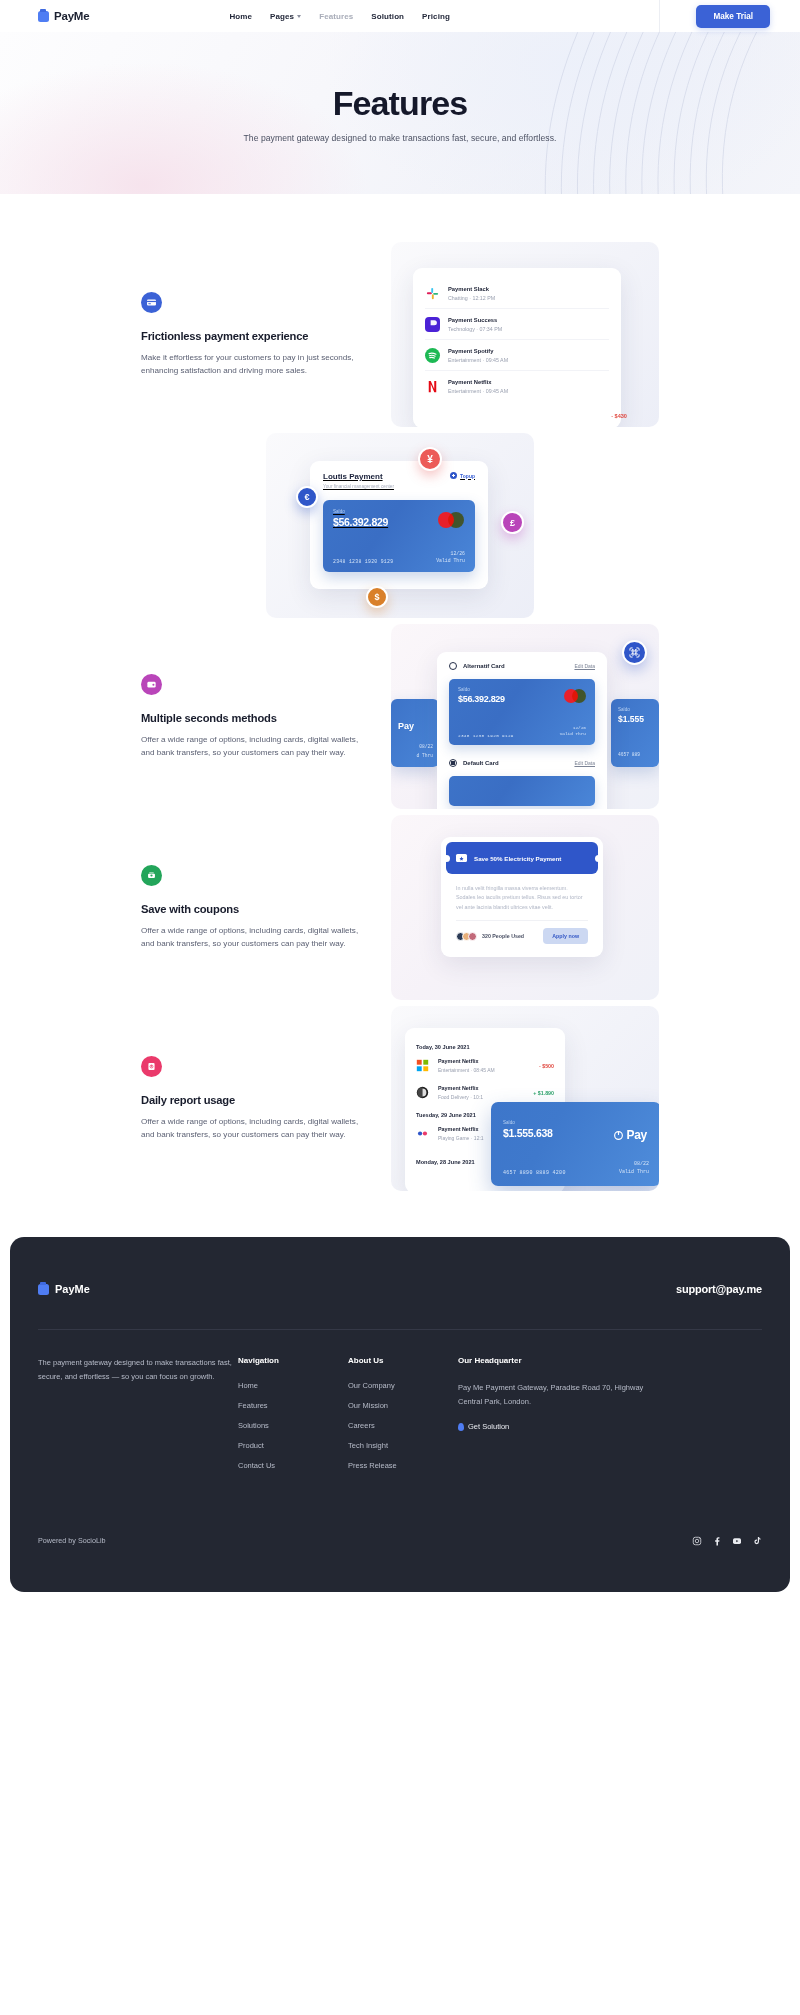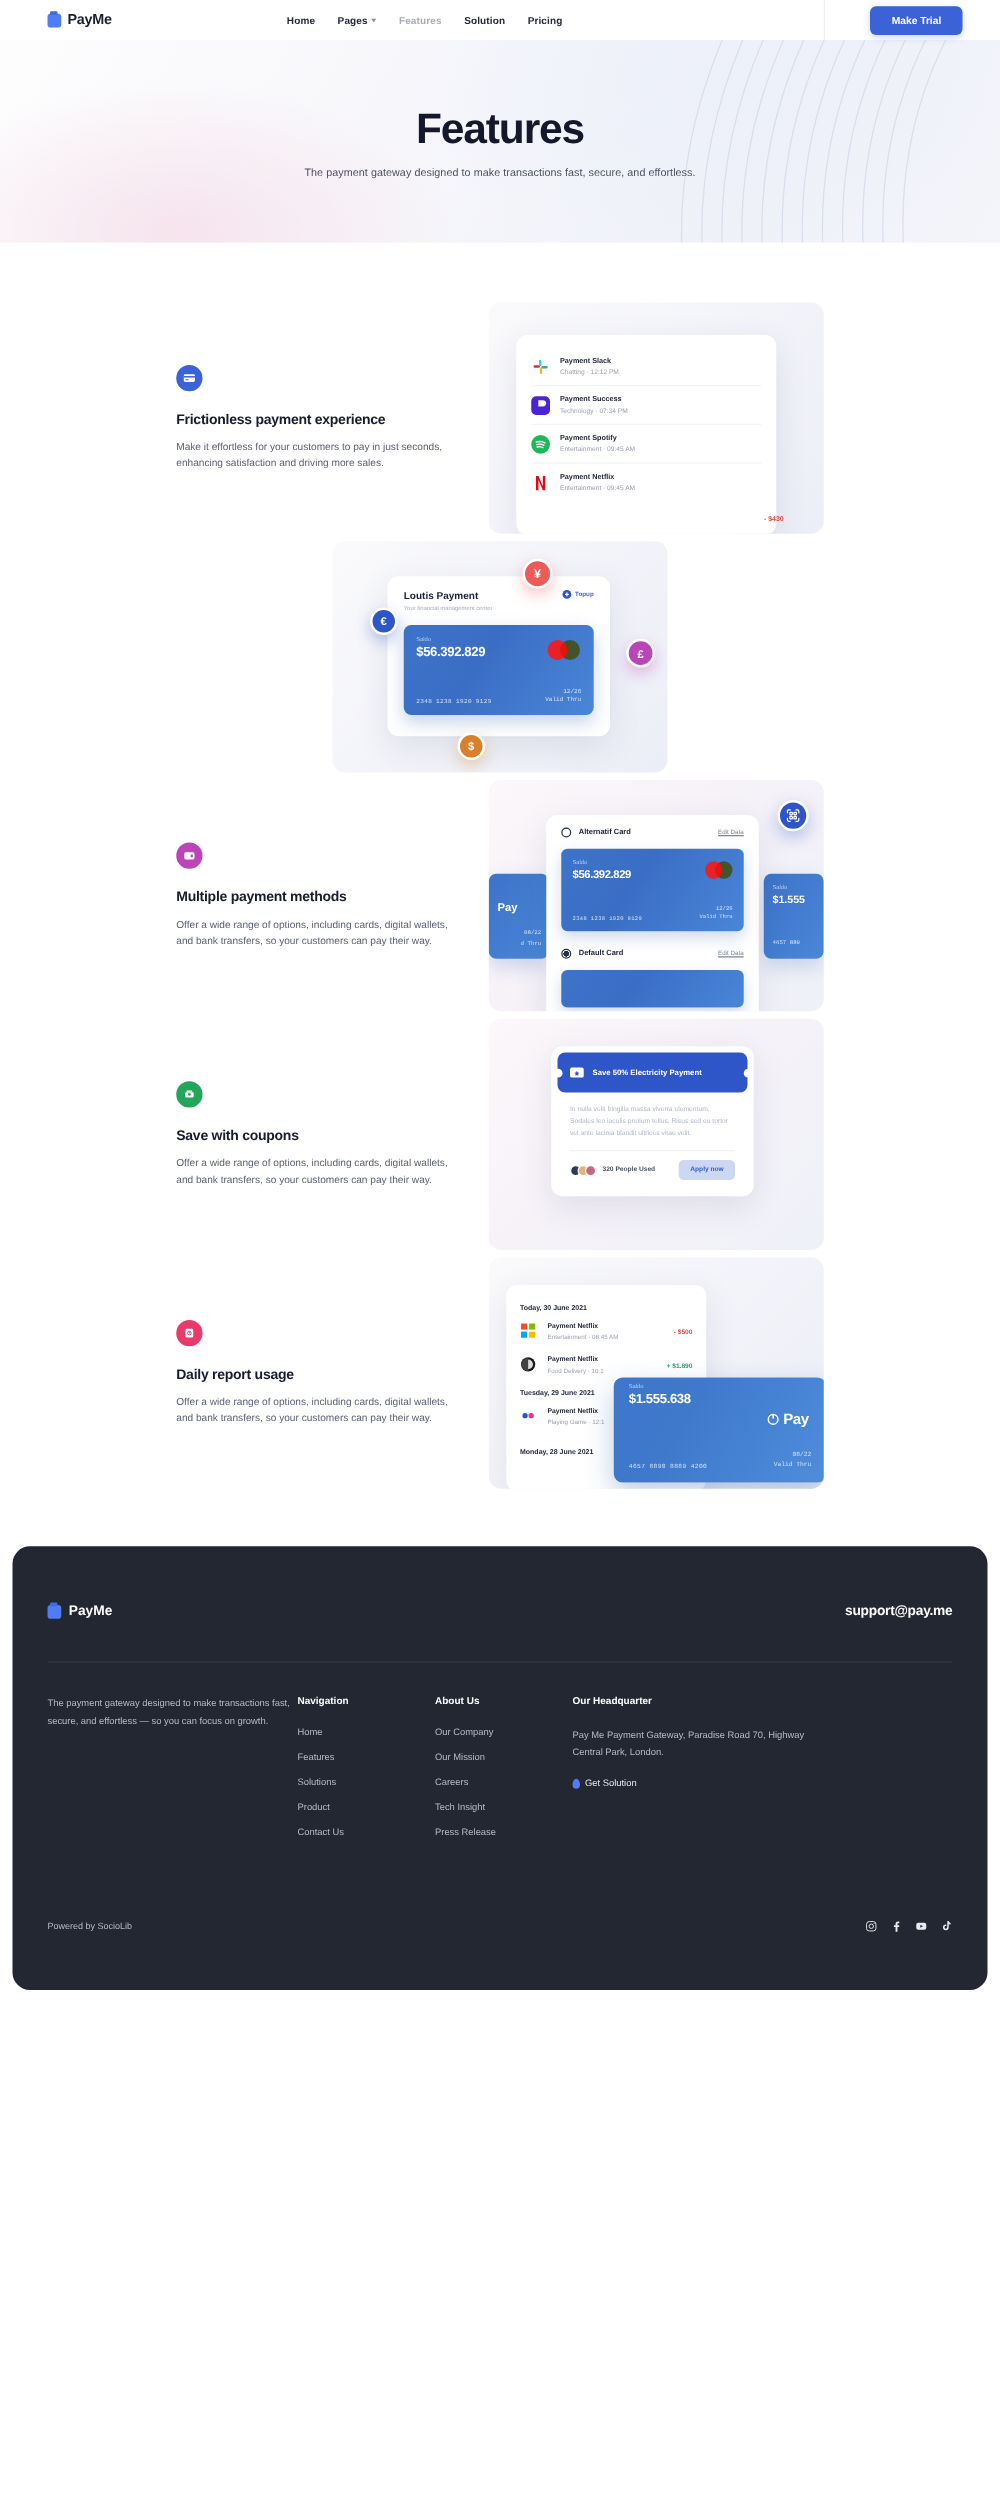--- a/index.html
+++ b/index.html
@@ -131,21 +131,21 @@
   }
   .avatar:after {
     content:""; position:absolute; right:-1px; bottom:0px; width:7px;height:7px;
     border-radius:50%; background:#2bc4a8; border:1.2px solid #3059c4;
   }
   .bp-sub { font-size: 4.1px; color: #9ab3ec; margin-top: 9px; }
   .bp-amt { font-size: 10px; font-weight: 700; color: #fff; margin-top: 2px; letter-spacing: -.3px; }
   .neg-amt { position: absolute; right: 32px; bottom: 8px; font-size: 5.6px; font-weight: 700; color: #e0483f; }
 
   
-  .v2-card { left: 44px; top: 28px; width: 178px; height: 128px; padding: 11px 13px; }
+  .v2-card { left: 44px; top: 28px; width: 178px; height: 128px; padding: 11px 13px; text-decoration: underline; }
   .v2-head { display:flex; align-items:flex-start; justify-content:space-between; }
   .v2-title { font-size: 8px; font-weight: 700; color: #19203a; }
   .v2-sub { font-size: 4.7px; color: #a7adbd; margin-top: 3px; }
   .topup { display:flex; align-items:center; gap:3px; font-size:5px; color:#3b62d6; font-weight:600; }
   .topup-dot { width:7px;height:7px;border-radius:50%;background:#2f56c9;position:relative; }
   .topup-dot:before,.topup-dot:after{content:"";position:absolute;background:#fff;}
   .topup-dot:before{left:3px;top:1.6px;width:1px;height:3.8px;}
   .topup-dot:after{left:1.6px;top:3px;width:3.8px;height:1px;}
   .credit-card {
     margin-top: 11px; height: 72px; border-radius: 6px; padding: 9px 10px;
@@ -224,21 +224,21 @@
   
   .v5-card { left: 14px; top: 22px; width: 160px; height: 165px; padding: 10px 11px; }
   .day-label { font-size:5.6px; font-weight:700; color:#1d2338; margin: 6px 0 2px; }
   .rep-row { display:flex; align-items:center; gap:7px; padding:6px 0; }
   .rep-amt { margin-left:auto; font-size:5.3px; font-weight:700; }
   .rep-amt.neg { color:#e0483f; }
   .rep-amt.pos { color:#2fa36b; }
   .opay-card {
     position:absolute; left:100px; top:96px; width:170px; height:84px; border-radius:7px;
     background: linear-gradient(120deg,#3d76ca 0%,#3f79cc 35%,#4f8ddb 100%);
-    box-shadow: 0 9px 22px rgba(45,90,170,.3); padding: 4px 12px;
+    box-shadow: 0 9px 22px rgba(45,90,170,.3); padding: 18px 12px;
   }
   .opay-logo { position:absolute; right:14px; top:26px; display:flex; align-items:center; gap:3px; color:#fff; font-size:12px; font-weight:700; letter-spacing:-.3px; }
 
   
   .footer-wrap { padding: 0 10px 0; }
   .footer {
     background: #232732; border-radius: 14px; padding: 46px 28px 0;
     position: relative; min-height: 355px;
   }
   .f-top { display:flex; align-items:center; justify-content:space-between; padding-bottom: 34px; }
@@ -423,21 +423,21 @@
   </div>
 
   <div class="feature-row">
     <div class="feature-text">
       <div class="feat-icon" style="background:#b945b9">
         <svg width="11" height="11" viewBox="0 0 16 16">
             <rect x="2" y="4" width="12" height="8.5" rx="2" fill="#fff"></rect>
             <circle cx="10.8" cy="8.3" r="1.5" fill="#b945b9"></circle>
           </svg>
       </div>
-      <div class="feature-title">Multiple payment methods</div>
+      <div class="feature-title">Multiple seconds methods</div>
       <div class="feature-desc">Offer a wide range of options, including cards, digital wallets, and bank transfers, so your customers can pay their way.</div>
     </div>
     <div class="feature-visual tint-pink">
       <div class="side-card left">
         <div style="font-size:9px;font-weight:700;color:#fff;margin-top:14px">Pay</div>
         <div style="position:absolute;right:6px;bottom:18px;font-family:'Liberation Mono',monospace;font-size:4.6px;color:#d4e4f8">08/22</div>
         <div style="position:absolute;right:6px;bottom:9px;font-family:'Liberation Mono',monospace;font-size:4.6px;color:#d4e4f8">d Thru</div>
       </div>
       <div class="side-card right">
         <div style="font-size:4.6px;color:#b9d2f2">Saldo</div>

